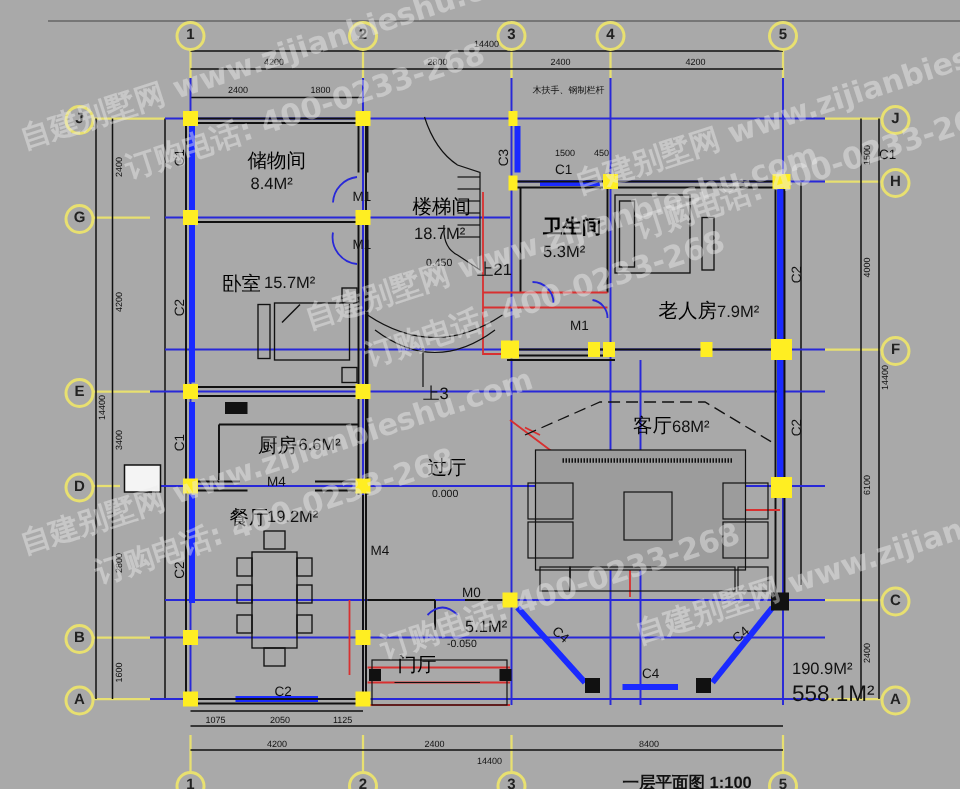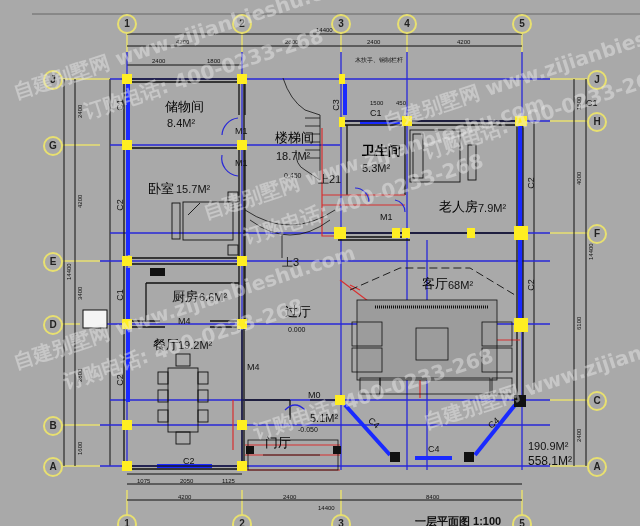--- a/index.html
+++ b/index.html
@@ -346,21 +346,21 @@
 <div class="lbl" style="left:282px;top:255px;font-size:11px;">上3</div>
 <div class="lbl" style="left:318px;top:172px;font-size:11px;">上21</div>
 <div class="lbl" style="left:284px;top:172px;font-size:7px;">0.450</div>
 <div class="lbl" style="left:288px;top:326px;font-size:7px;">0.000</div>
 <div class="lbl" style="left:298px;top:426px;font-size:7px;">-0.050</div>
 <div class="lbl" style="left:355px;top:56px;font-size:6px;">木扶手、钢制栏杆</div>
 <div class="dim" style="left:370px;top:100px;">1500</div>
 <div class="dim" style="left:396px;top:100px;">450</div>
 
 <div class="area" style="left:528px;top:440px;font-size:11px;">190.9M²</div>
-<div class="area" style="left:528px;top:454px;font-size:12px;">558.1M²</div>
+<div class="area" style="left:528px;top:454px;font-size:15px;">558.1M²</div>
 
 <div class="lbl" style="left:415px;top:514px;font-size:11px;font-weight:bold;">一层平面图 1:100</div>
 
 <div class="wm" style="left:10px;top:80px;">自建别墅网 www.zijianbieshu.com</div>
 <div class="wm" style="left:80px;top:100px;">订购电话: 400-0233-268</div>
 <div class="wm" style="left:200px;top:200px;">自建别墅网 www.zijianbieshu.com</div>
 <div class="wm" style="left:240px;top:225px;">订购电话: 400-0233-268</div>
 <div class="wm" style="left:10px;top:350px;">自建别墅网 www.zijianbieshu.com</div>
 <div class="wm" style="left:60px;top:370px;">订购电话: 400-0233-268</div>
 <div class="wm" style="left:380px;top:110px;">自建别墅网 www.zijianbieshu.com</div>

